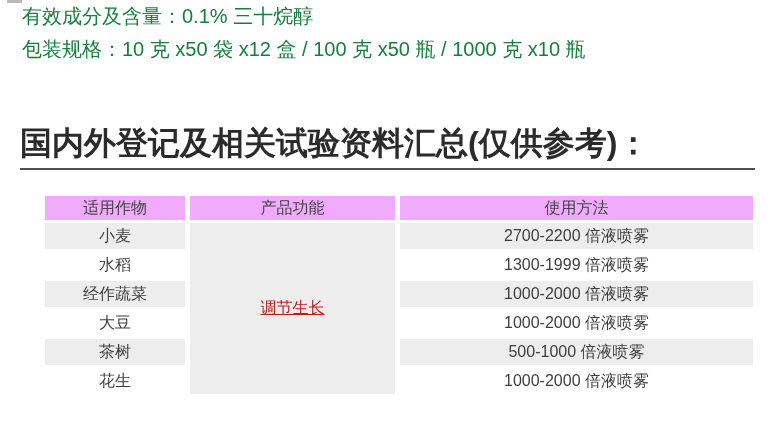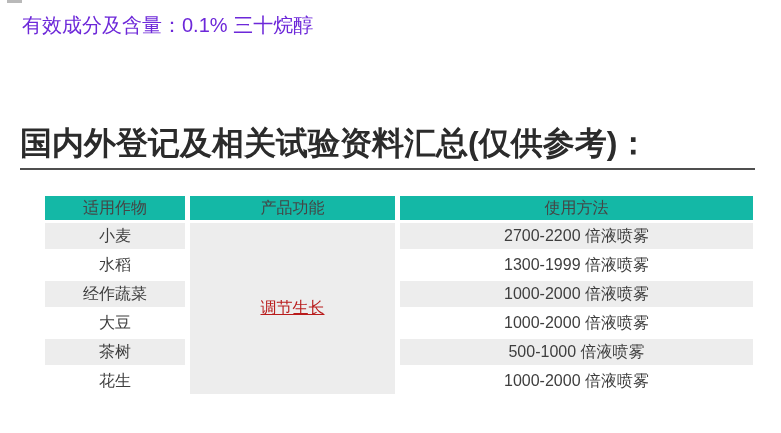--- a/index.html
+++ b/index.html
@@ -21,24 +21,24 @@
     left: 7px;
     top: 0;
     width: 15px;
     height: 3px;
     background: #b9b9b9;
   }
 
   .top-info {
     position: absolute;
     left: 22px;
-    top: 9px;
+    top: 0;
     font-size: 20px;
     line-height: 33px;
-    color: #6d28d9;
+    color: #15803d;
   }
 
   .section-title {
     position: absolute;
     left: 20px;
     top: 126px;
     width: 735px;
     font-size: 32px;
     line-height: 34px;
     font-weight: 700;
@@ -54,21 +54,21 @@
     top: 193px;
     border-collapse: separate;
     border-spacing: 5px 3px;
     table-layout: fixed;
   }
   .spec-table col.c1 { width: 140px; }
   .spec-table col.c2 { width: 205px; }
   .spec-table col.c3 { width: 353px; }
 
   .spec-table th {
-    background: #14b8a6;
+    background: #f0abfc;
     color: #454545;
     font-weight: 400;
     font-size: 16px;
     height: 24px;
     text-align: center;
     padding: 0;
   }
   .spec-table td {
     font-size: 16px;
     color: #3e3e3e;
@@ -85,20 +85,21 @@
     text-decoration: underline;
   }
 </style>
 </head>
 <body>
 
 <div class="crop-artifact"></div>
 
 <div class="top-info">
   <div>有效成分及含量：0.1% 三十烷醇</div>
+  <div>包装规格：10 克 x50 袋 x12 盒 / 100 克 x50 瓶 / 1000 克 x10 瓶</div>
 </div>
 
 <div class="section-title">国内外登记及相关试验资料汇总(仅供参考)：</div>
 
 <table class="spec-table">
   <colgroup>
     <col class="c1">
       <col class="c2">
       <col class="c3">
   </colgroup>

